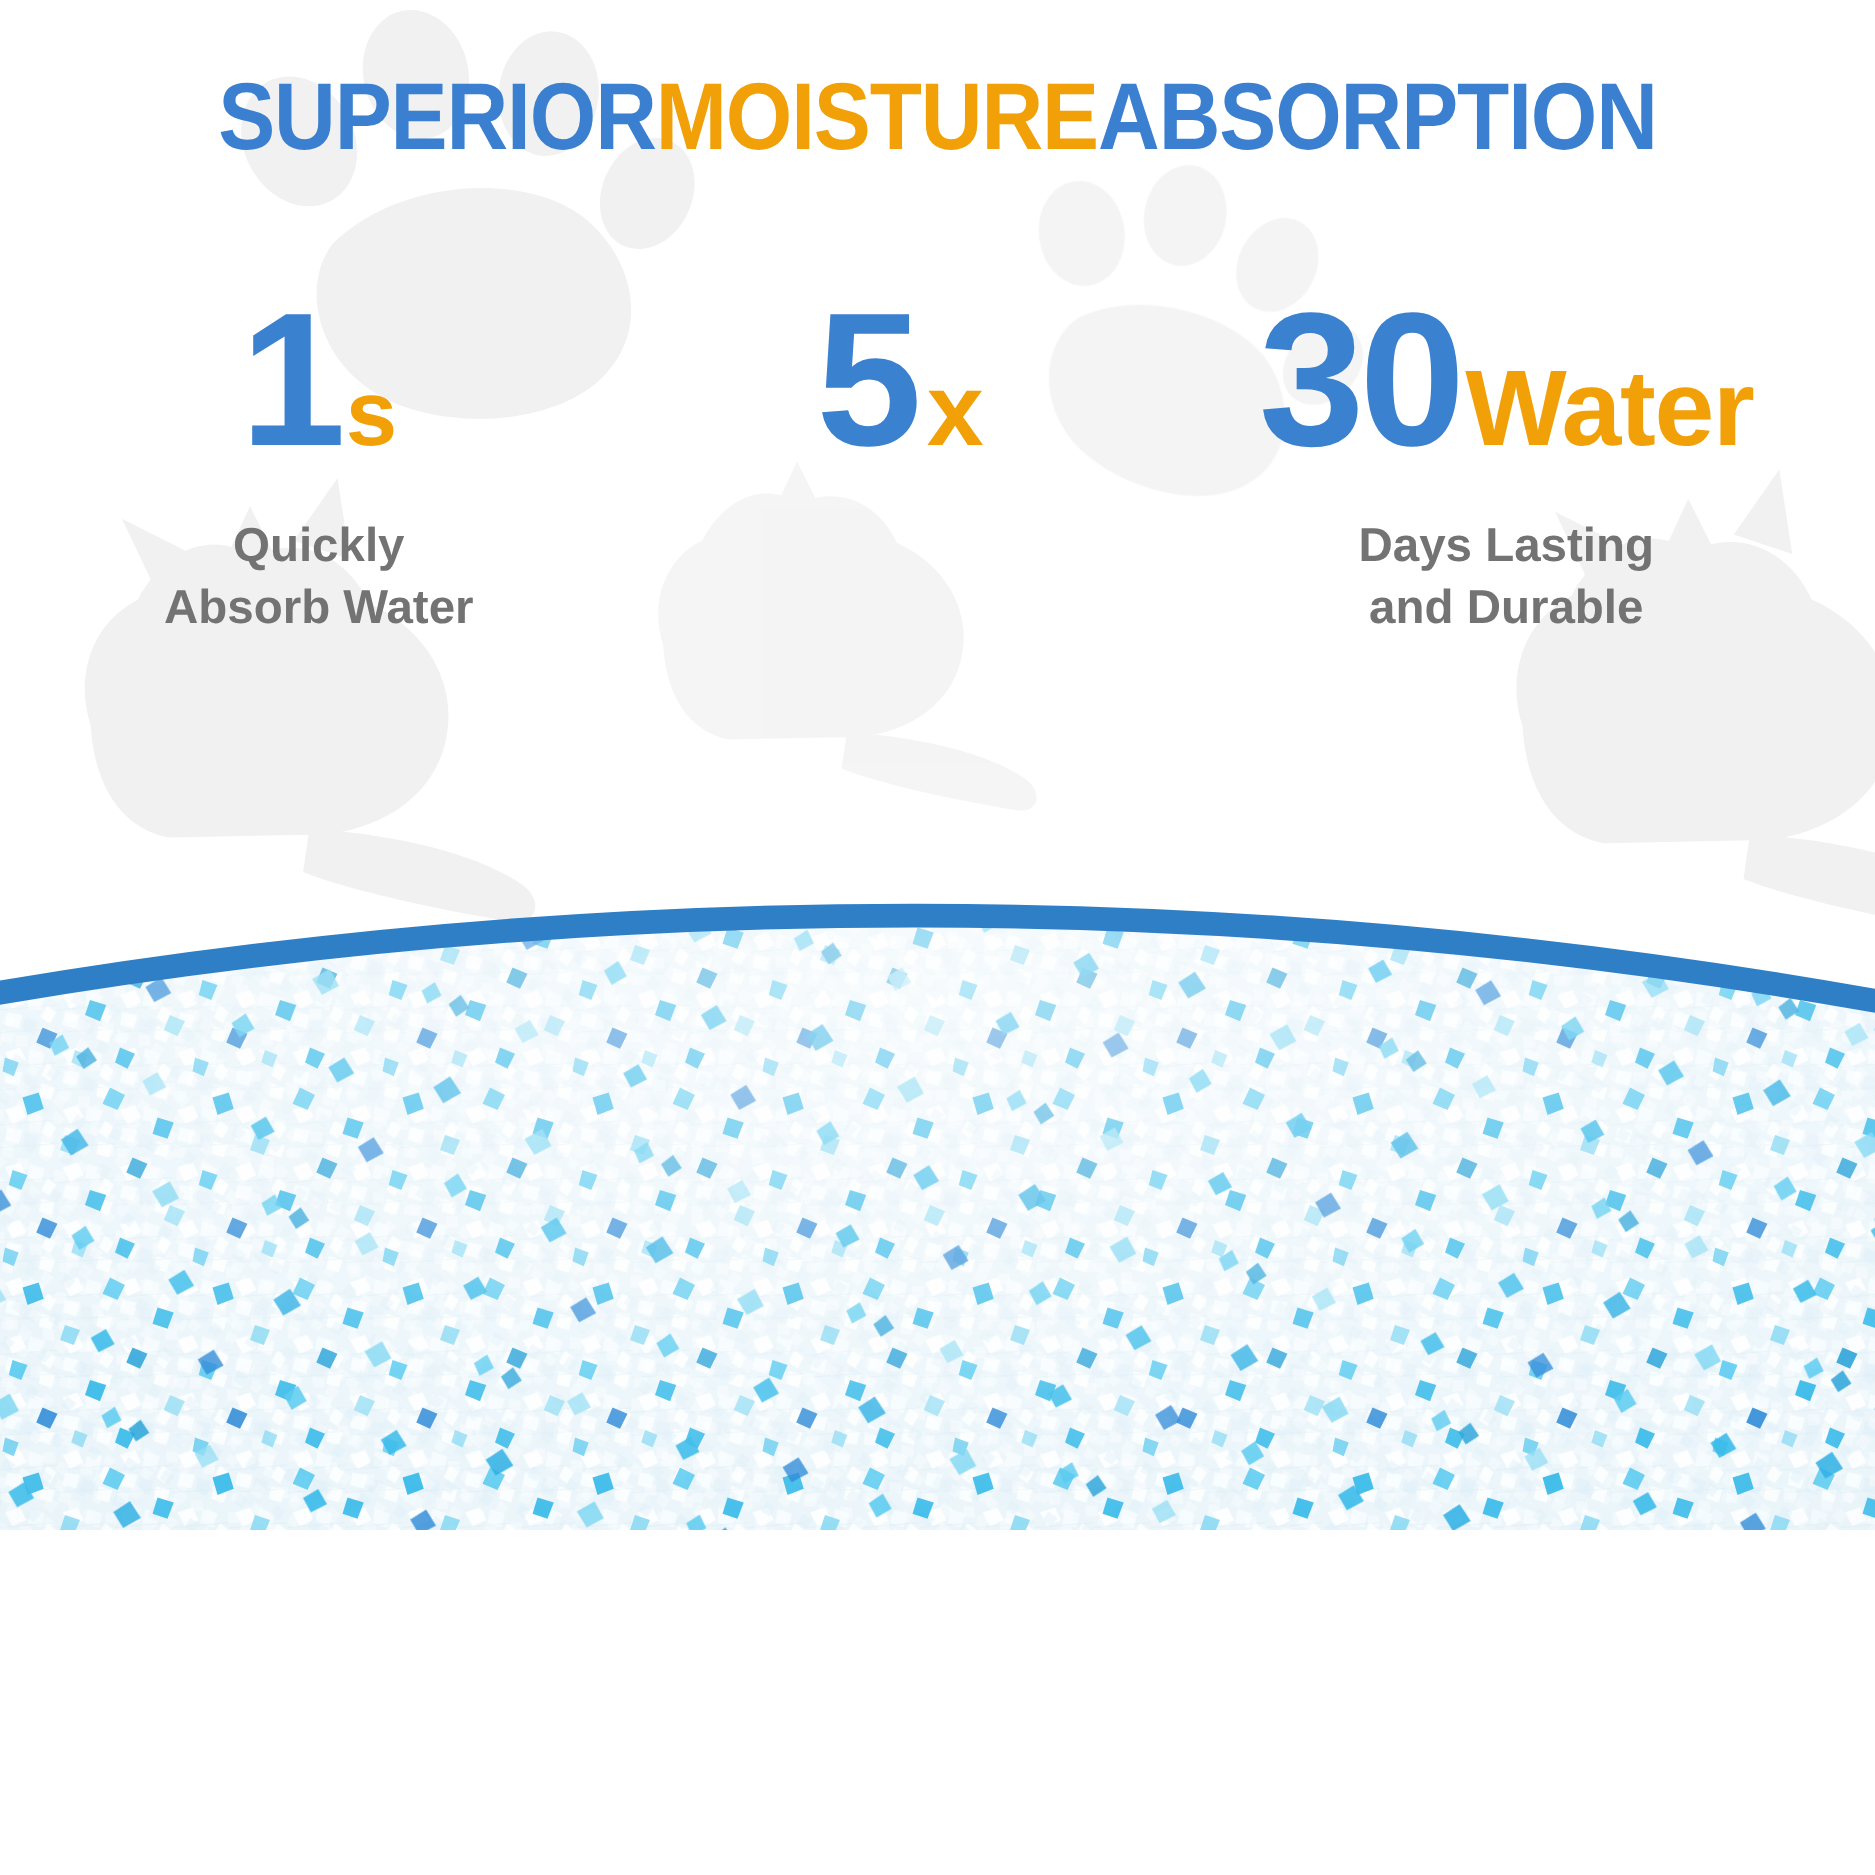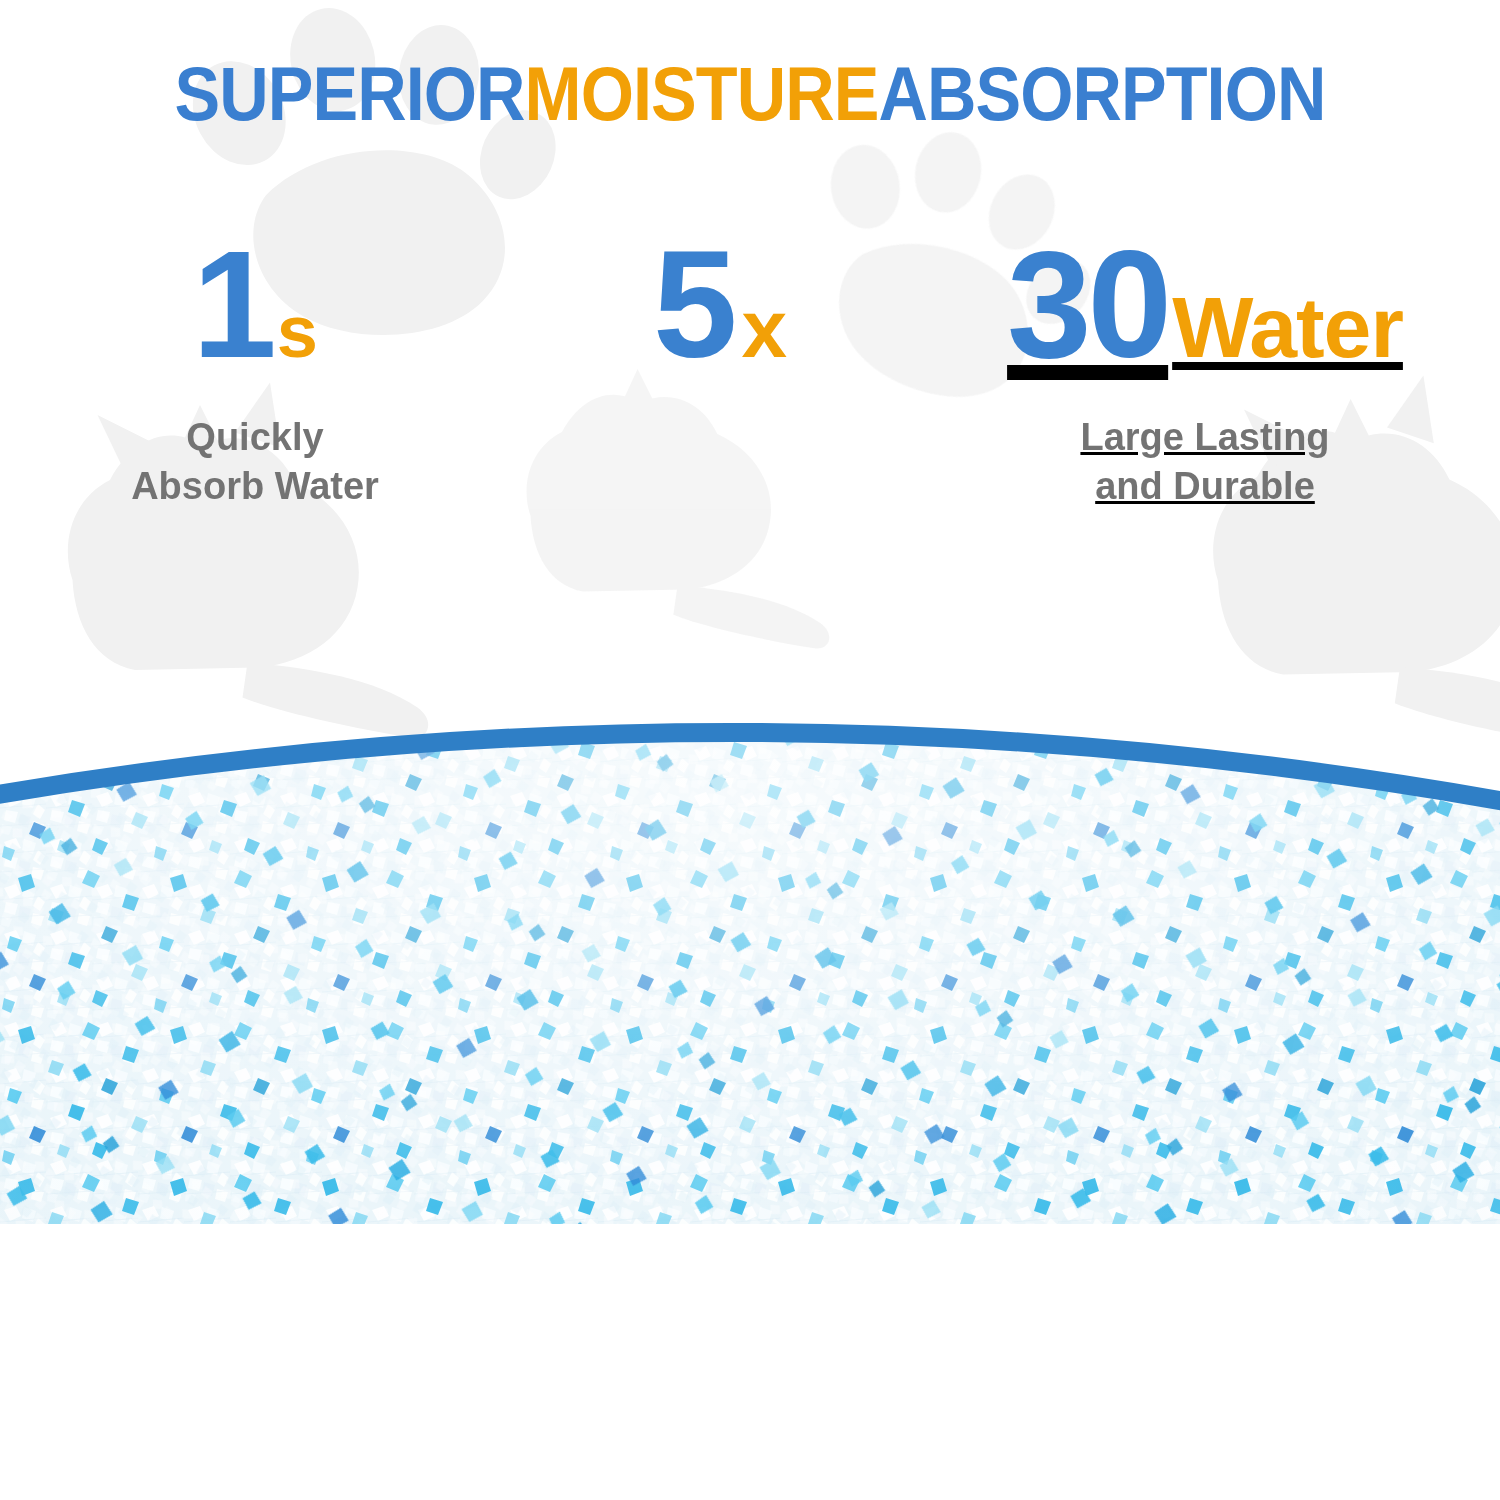--- a/index.html
+++ b/index.html
@@ -56,21 +56,21 @@
     z-index: 3;
   }
   .stat {
     flex: 0 0 auto;
     display: flex;
     flex-direction: column;
     align-items: center;
   }
   .stat-1 { width: 480px; margin-left: 15px; }
   .stat-2 { width: 450px; }
-  .stat-3 { width: 520px; text-decoration: underline; }
+  .stat-3 { width: 520px; }
 
   .stat-figure {
     display: flex;
     align-items: baseline;
     justify-content: center;
     line-height: 1;
     height: 175px;
   }
   .stat-number {
     color: #3a81cf;
@@ -178,21 +178,21 @@
         <span class="stat-number">5</span>
         <span class="stat-unit unit-x">x</span>
       </div>
     </div>
 
     <div class="stat stat-3">
       <div class="stat-figure">
         <span class="stat-number">30</span>
         <span class="stat-unit unit-days">Water</span>
       </div>
-      <div class="stat-label">Large Lasting
+      <div class="stat-label">Days Lasting
 and Durable</div>
     </div>
 
   </div>
 
   <div id="bowl">
     <svg width="1500" height="940" viewBox="0 0 1500 940">
       <defs>
 
         <clipPath id="bowlClip">

